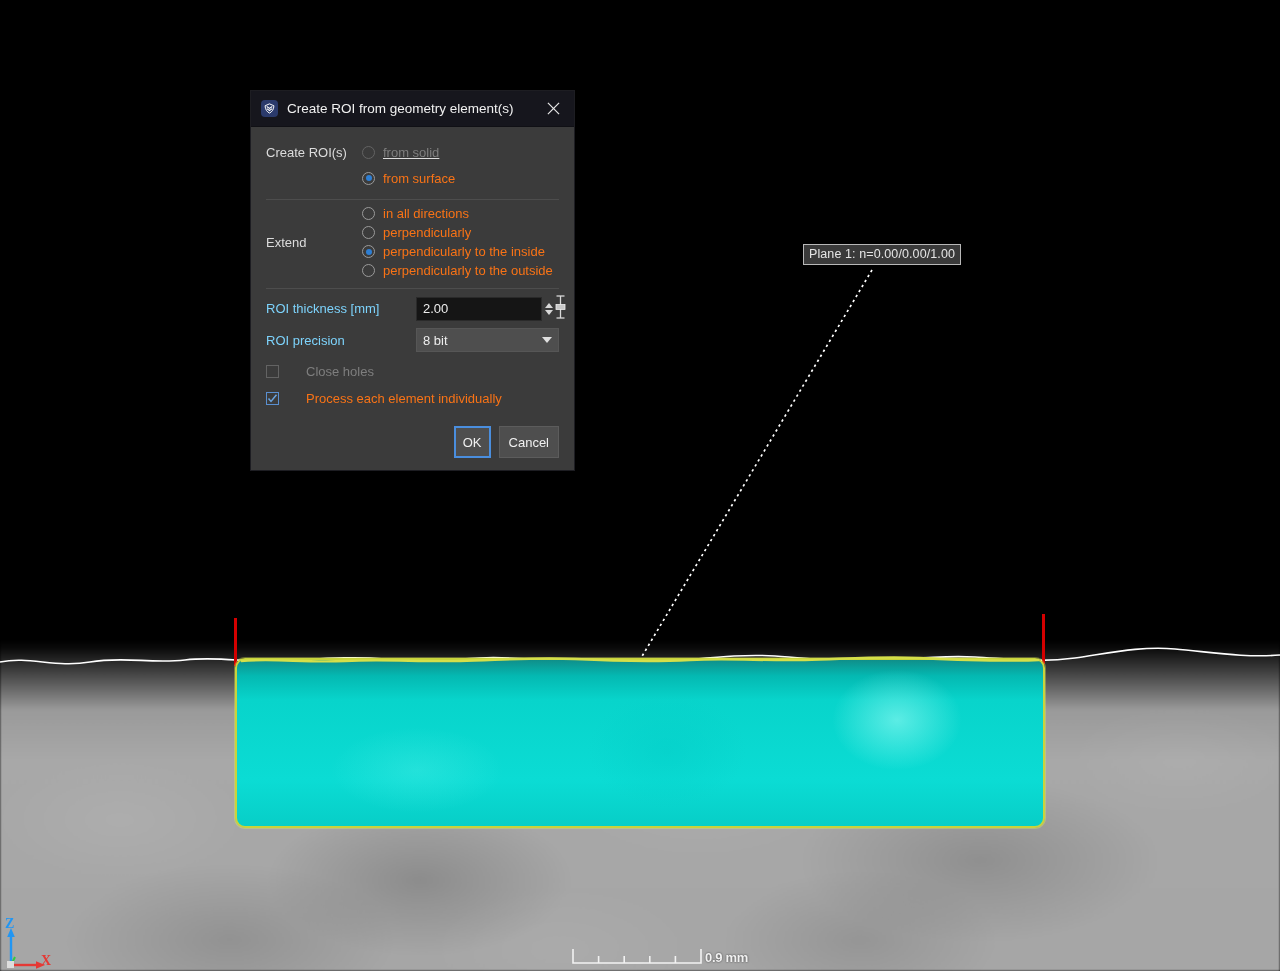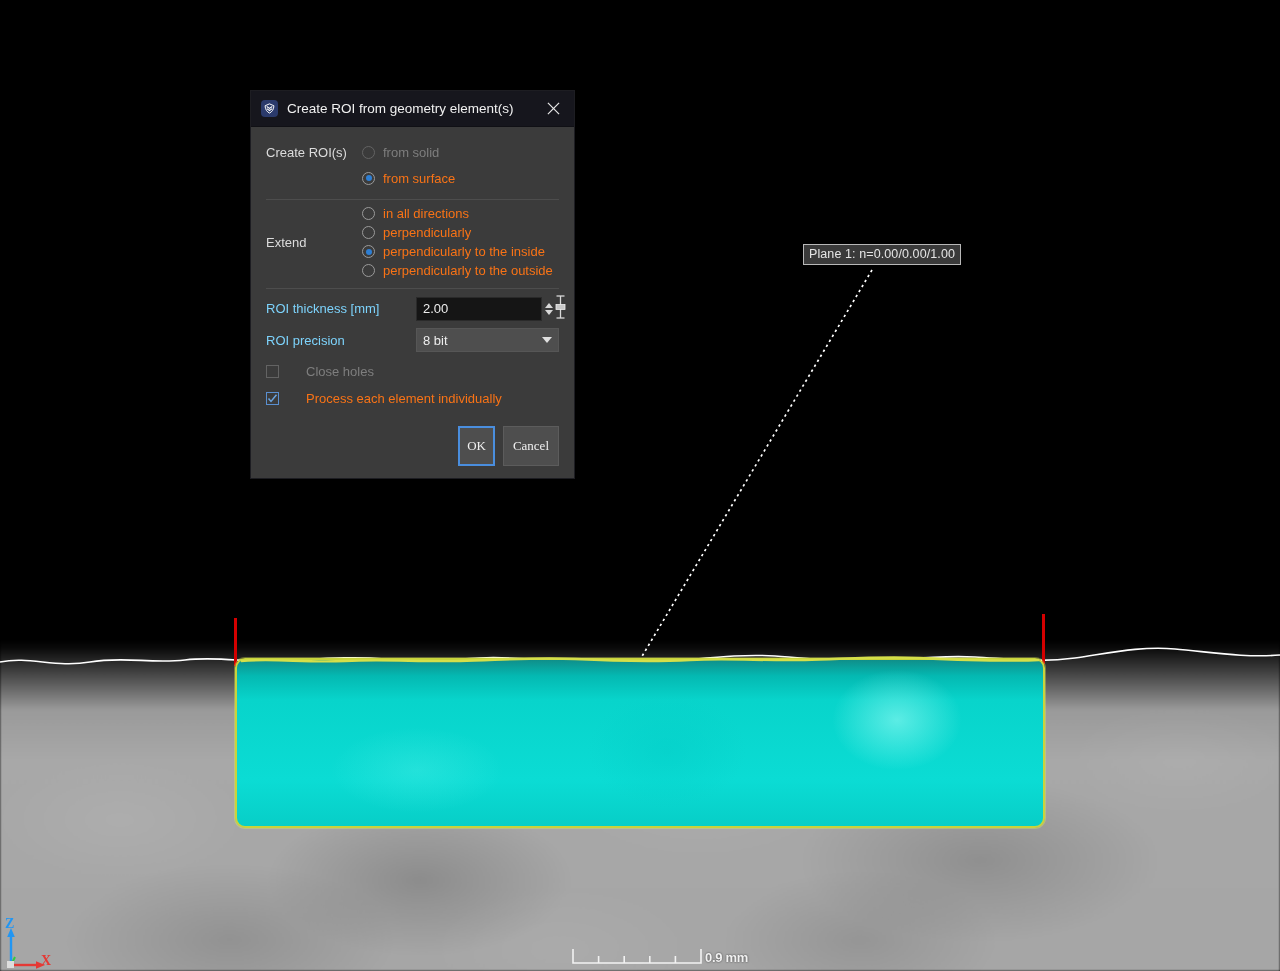--- a/index.html
+++ b/index.html
@@ -183,21 +183,21 @@
     font-size: 13px;
   }
 
   .opt {
     display: flex;
     align-items: center;
     gap: 8px;
     padding: 2px 0;
     cursor: pointer;
   }
-  .opt.disabled { cursor: default; }
+  .opt.disabled { cursor: default; text-decoration: underline; }
 
   .radio {
     width: 13px; height: 13px;
     border-radius: 50%;
     border: 1.4px solid #9a9a9a;
     background: transparent;
     display: flex; align-items: center; justify-content: center;
     flex: 0 0 auto;
   }
   .radio.disabled { border-color: #636363; }
@@ -293,27 +293,27 @@
   .cbox.checked { border-color: #5a8fd0; }
 
   .btn-row {
     display: flex;
     justify-content: flex-end;
     gap: 8px;
     margin-top: 20px;
   }
   .btn {
     min-width: 29px;
-    height: 40px;
+    height: 32px;
     padding: 0 9px;
     background: #4e4e4e;
     border: 1px solid #5c5c5c;
     color: #f0f0f0;
     font-size: 13px;
-    font-family: Liberation Serif, serif;
+    font-family: Liberation Sans, sans-serif;
     cursor: pointer;
     display: flex; align-items: center; justify-content: center;
   }
   .btn.primary {
     border: 2px solid #4a8ede;
     background: #4e4e4e;
     padding: 0 7px;
   }
 </style>
 </head>

